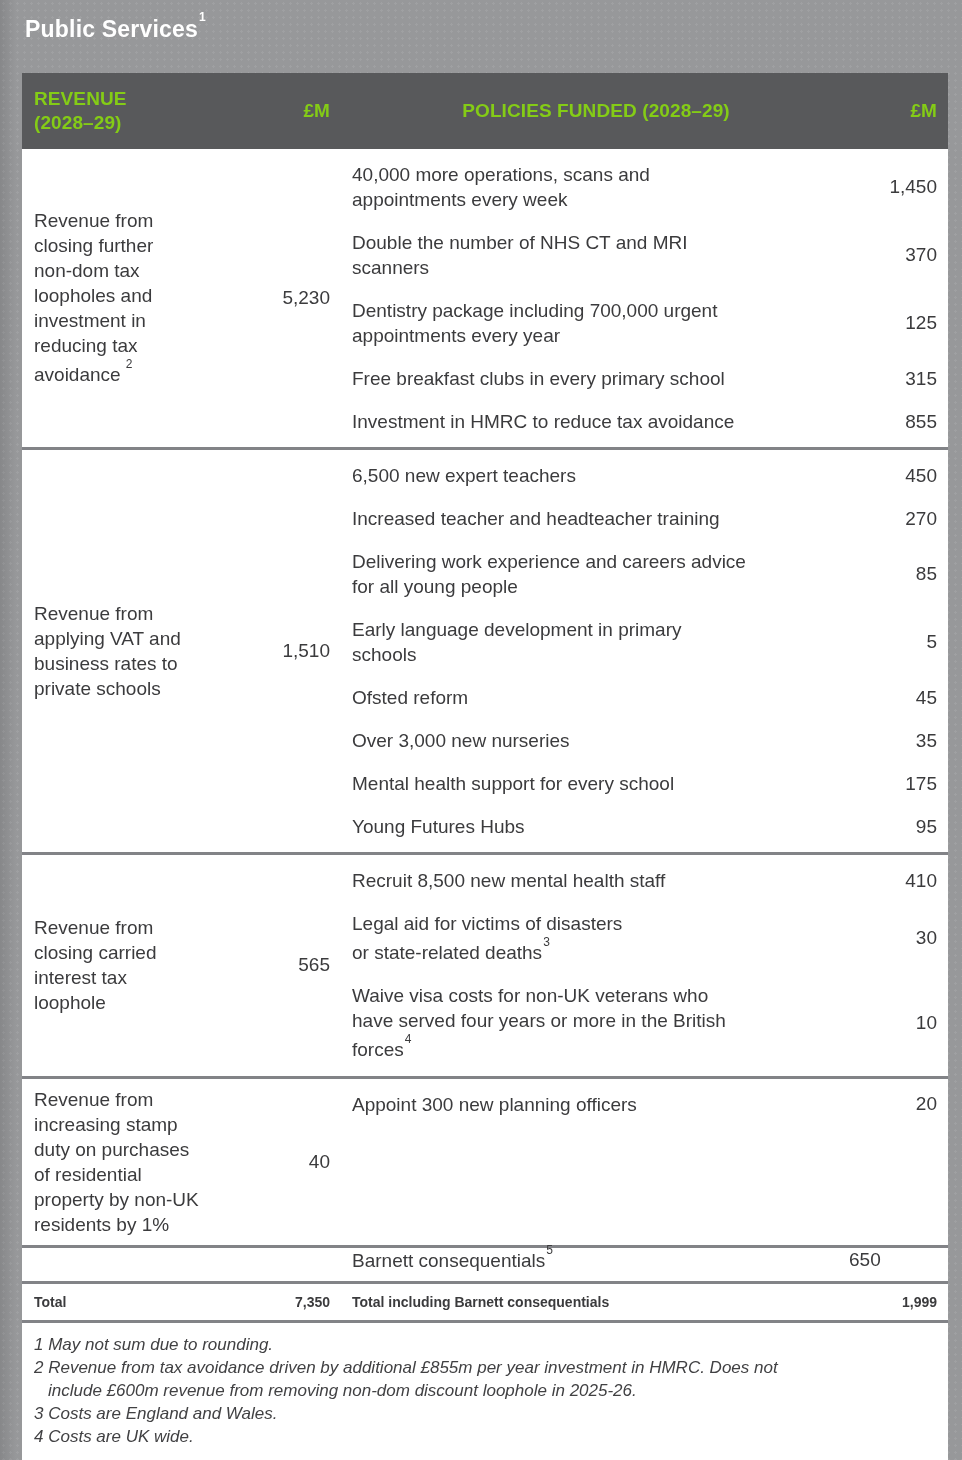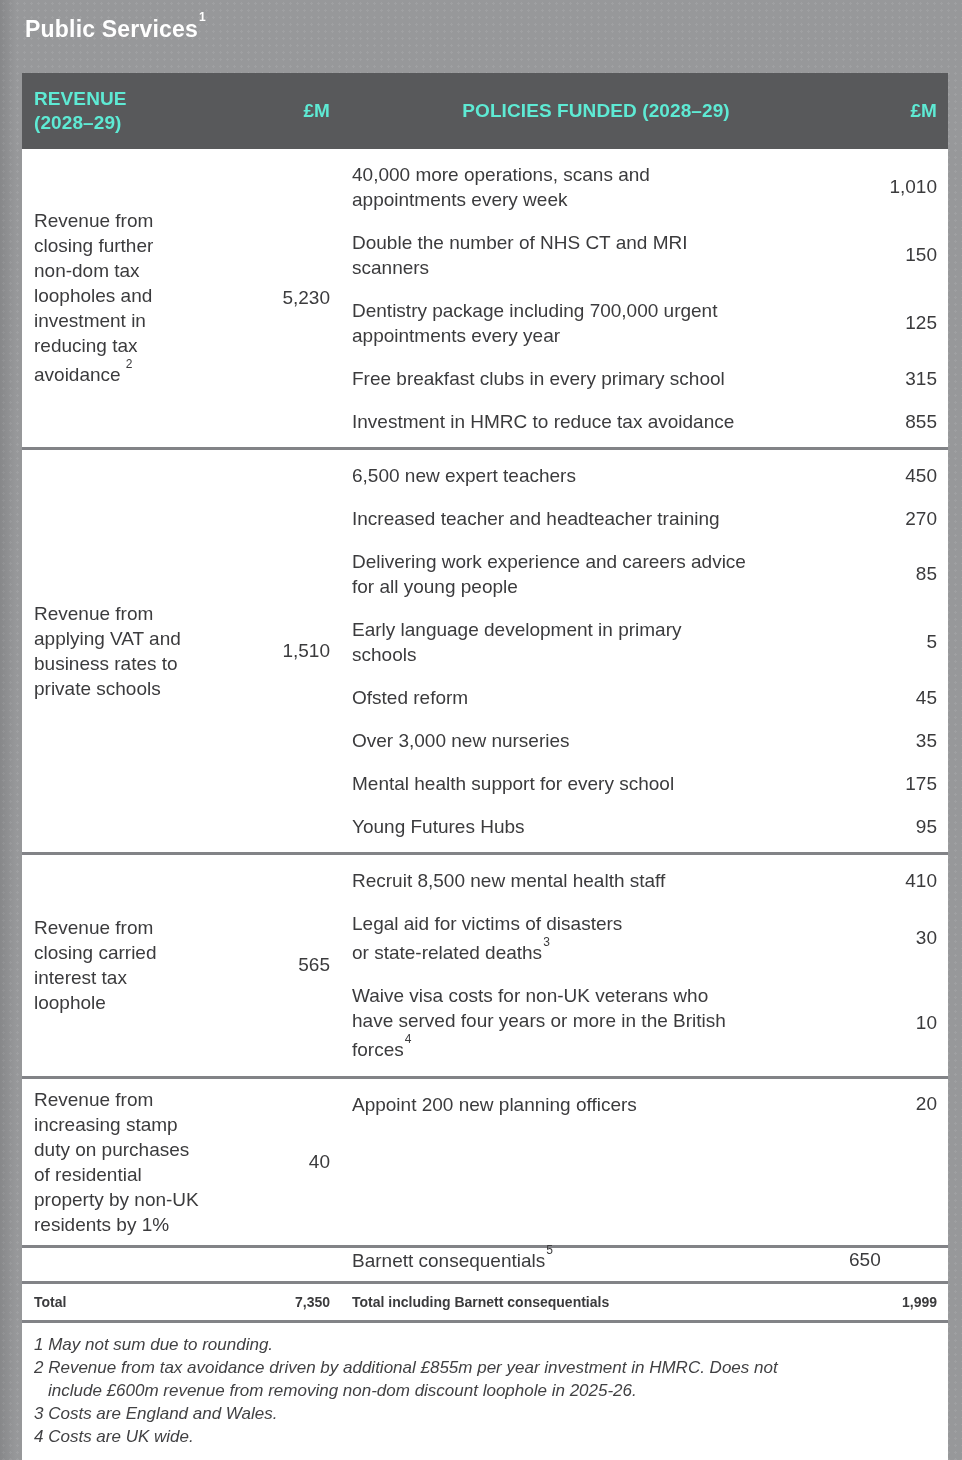--- a/index.html
+++ b/index.html
@@ -12,21 +12,21 @@
     color:#3b3b3d;
   }
   .page::before{content:''; position:absolute; left:0; top:0; bottom:0; width:16px;
     background:linear-gradient(to right, rgba(50,50,52,.16), rgba(50,50,52,0)); pointer-events:none;}
   .page-title{margin:0; padding:16px 0 0 25px; color:#ffffff; font-size:23px; font-weight:700; letter-spacing:.2px;}
   .page-title sup{font-size:12px; position:relative; top:-7px; margin-left:1px;}
 
   .card{background:#ffffff; margin:30px 14px 0 22px;}
 
   .thead{
-    background:#58595b; color:#5eead4; height:76px;
+    background:#58595b; color:#84cc16; height:76px;
     display:grid; grid-template-columns:208px 100px 1fr 110px; align-items:center;
     font-weight:700; font-size:19px; letter-spacing:.1px;
   }
   .th-rev{padding-left:12px; white-space:pre-line; line-height:24px;}
   .th-revm{text-align:right;}
   .th-pol{text-align:center; padding-left:24px;}
   .th-polm{text-align:right; padding-right:11px;}
 
   .section{display:grid; grid-template-columns:208px 100px 1fr;}
   .section + .section, .barnett-row, .total-row, .footnotes{border-top:3px solid #828387;}
@@ -73,26 +73,26 @@
 non-dom tax
 loopholes and
 investment in
 reducing tax
 avoidance</span><sup class="fnref">2</sup></div>
           <div class="rev-value">5,230</div>
           <div class="policies">
             <div class="policy-row">
               <div class="policy-label"><span>40,000 more operations, scans and
 appointments every week</span></div>
-              <div class="policy-value">1,010</div>
+              <div class="policy-value">1,450</div>
             </div>
             <div class="policy-row">
               <div class="policy-label"><span>Double the number of NHS CT and MRI
 scanners</span></div>
-              <div class="policy-value">150</div>
+              <div class="policy-value">370</div>
             </div>
             <div class="policy-row">
               <div class="policy-label"><span>Dentistry package including 700,000 urgent
 appointments every year</span></div>
               <div class="policy-value">125</div>
             </div>
             <div class="policy-row">
               <div class="policy-label"><span>Free breakfast clubs in every primary school</span></div>
               <div class="policy-value">315</div>
             </div>
@@ -172,21 +172,21 @@
         <div class="section">
           <div class="rev-label"><span>Revenue from
 increasing stamp
 duty on purchases
 of residential
 property by non-UK
 residents by 1%</span></div>
           <div class="rev-value">40</div>
           <div class="policies">
             <div class="policy-row">
-              <div class="policy-label"><span>Appoint 200 new planning officers</span></div>
+              <div class="policy-label"><span>Appoint 300 new planning officers</span></div>
               <div class="policy-value">20</div>
             </div>
           </div>
         </div>
       </div>
 
     <div class="barnett-row">
       <div></div>
       <div class="barnett-label"><span>Barnett consequentials</span><sup class="fnref">5</sup></div>
       <div class="barnett-value">650</div>

